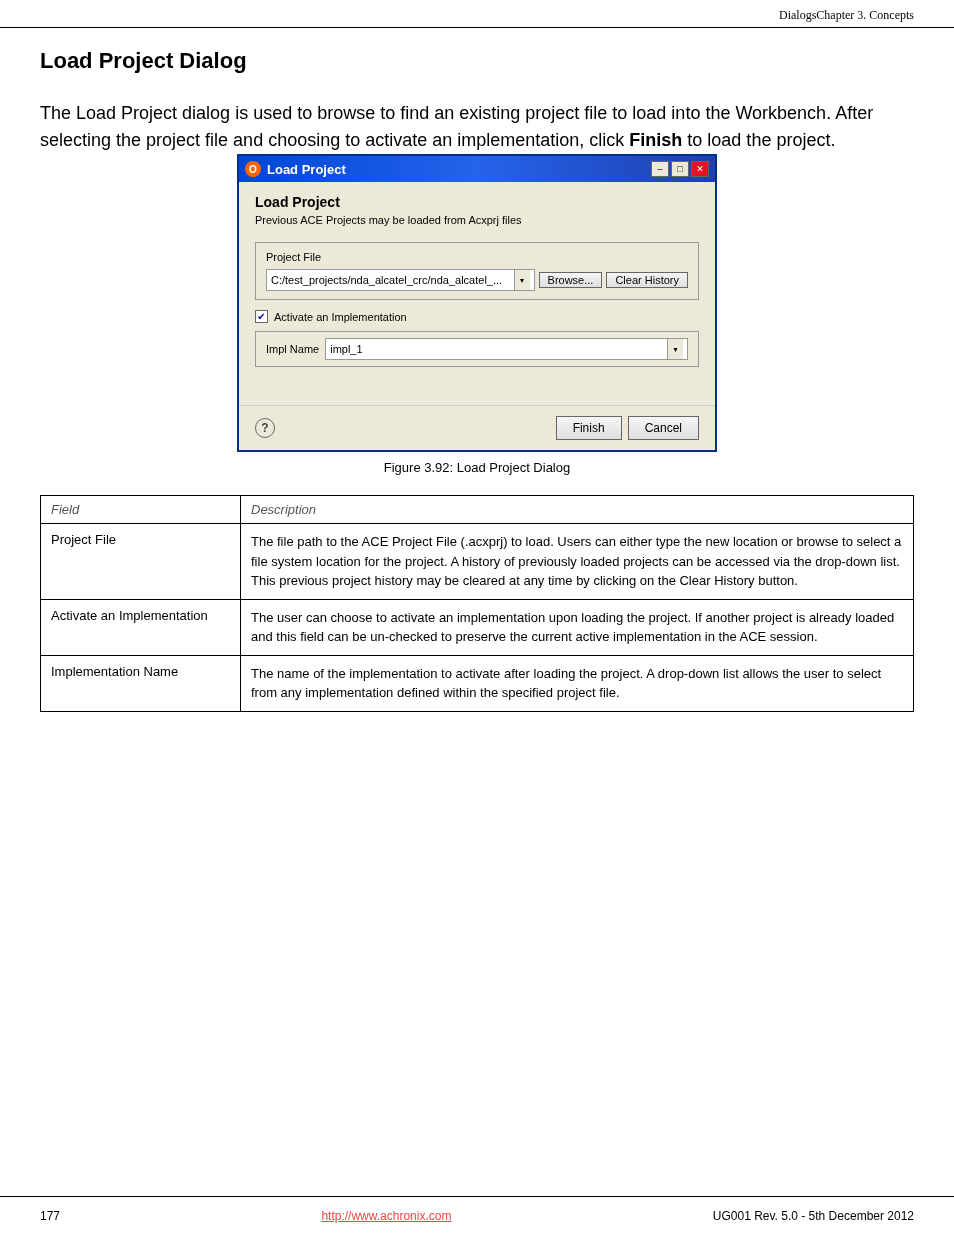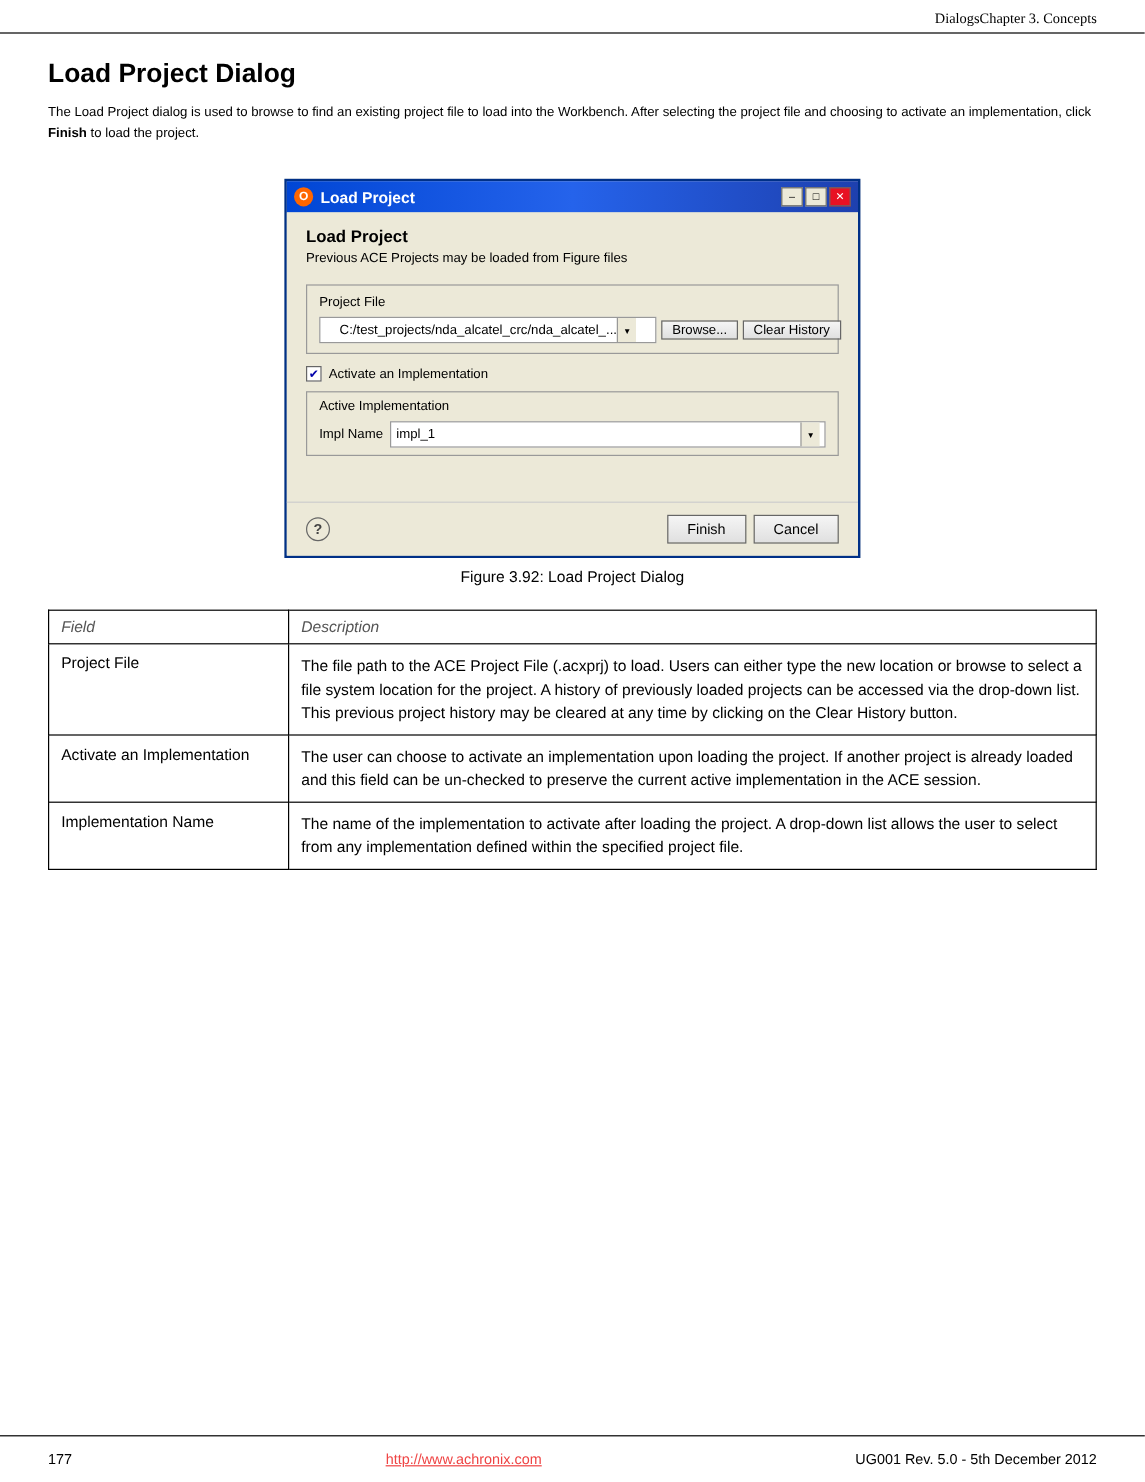--- a/index.html
+++ b/index.html
@@ -23,28 +23,28 @@
     }
 
     
     .page-content {
       padding: 20px 40px 20px 40px;
     }
 
     .section-title {
       font-size: 22px;
       font-weight: bold;
-      margin-bottom: 12px;
+      margin-bottom: 26px;
       font-family: Arial, sans-serif;
     }
 
     .intro-text {
-      font-size: 11px;
+      font-size: 18px;
       line-height: 1.5;
-      margin-bottom: 30px;
+      margin-bottom: 0;
       font-family: Arial, sans-serif;
     }
 
     .intro-text strong {
       font-weight: bold;
     }
 
     
     .dialog-container {
       display: flex;
@@ -150,21 +150,21 @@
       align-items: center;
       gap: 4px;
     }
 
     .project-file-input {
       flex: 1;
       height: 22px;
       border: 1px solid #999;
       background: white;
       font-size: 11px;
-      padding: 0 16px;
+      padding: 0 4px;
       display: flex;
       align-items: center;
       position: relative;
     }
 
     .project-file-input-text {
       flex: 1;
       font-size: 11px;
       overflow: hidden;
       white-space: nowrap;
@@ -387,21 +387,21 @@
         </div>
         <div class="dialog-controls">
           <div class="win-btn">–</div>
           <div class="win-btn">□</div>
           <div class="win-btn close-btn">✕</div>
         </div>
       </div>
 
       <div class="dialog-body">
         <div class="dialog-main-title">Load Project</div>
-        <div class="dialog-subtitle">Previous ACE Projects may be loaded from Figure files</div>
+        <div class="dialog-subtitle">Previous ACE Projects may be loaded from Acxprj files</div>
 
         <div class="dialog-group">
           <div class="dialog-group-label">Project File</div>
           <div class="project-file-row">
             <div class="project-file-input">
               <span class="project-file-input-text">C:/test_projects/nda_alcatel_crc/nda_alcatel_...</span>
               <div class="dropdown-arrow">▾</div>
             </div>
             <button class="dialog-btn">Browse...</button>
             <button class="dialog-btn">Clear History</button>
@@ -409,21 +409,20 @@
         </div>
 
         <div class="checkbox-row">
           <div class="checkbox">
             <span>✔</span>
           </div>
           <span>Activate an Implementation</span>
         </div>
 
         <div class="impl-group">
-          <div class="impl-group-label">Active Implementation</div>
           <div class="impl-name-row">
             <span class="impl-label">Impl Name</span>
             <div class="impl-input">
               <span class="impl-input-text">impl_1</span>
               <div class="dropdown-arrow">▾</div>
             </div>
           </div>
         </div>
 
         <div style="height: 16px;"></div>

